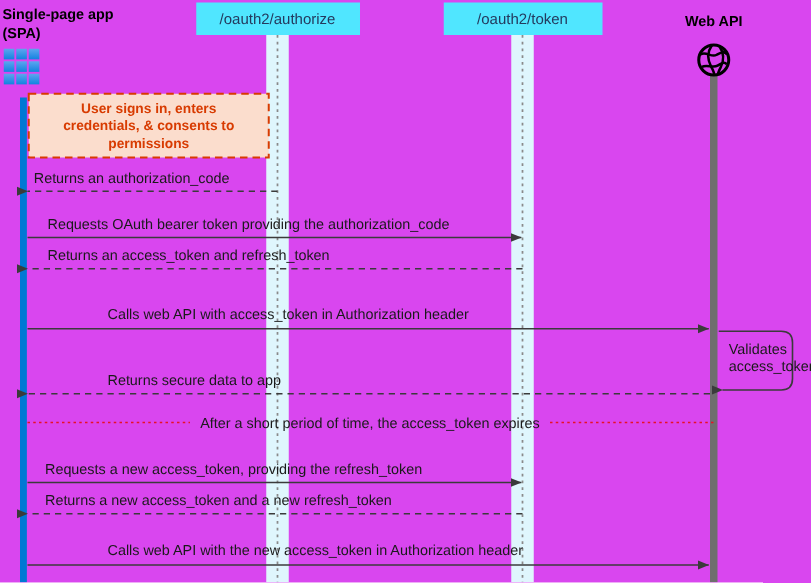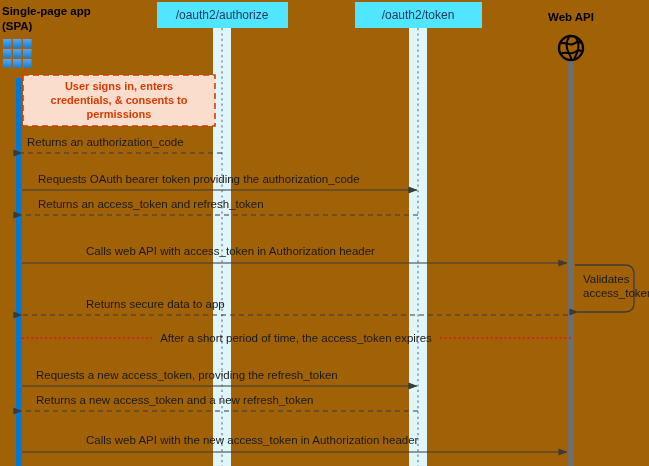--- a/index.html
+++ b/index.html
@@ -7,21 +7,21 @@
     padding: 0;
     background: #ffffff;
   }
   body {
     font-family: "Liberation Sans", sans-serif;
   }
   #diagram-root {
     position: relative;
     width: 649px;
     height: 466px;
-    background: #a16207;
+    background: #d946ef;
     overflow: hidden;
   }
   #seq-svg {
     position: absolute;
     left: 0;
     top: 0;
     width: 649px;
     height: 466px;
     display: block;
   }

